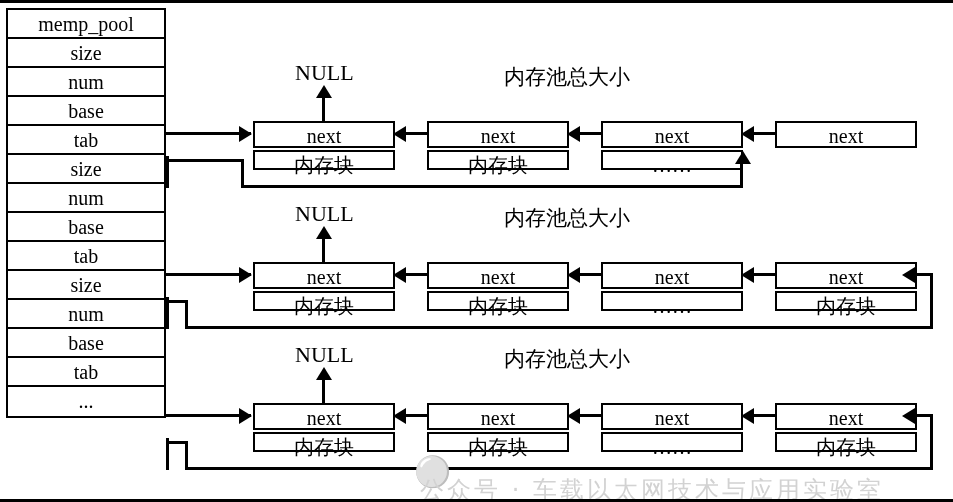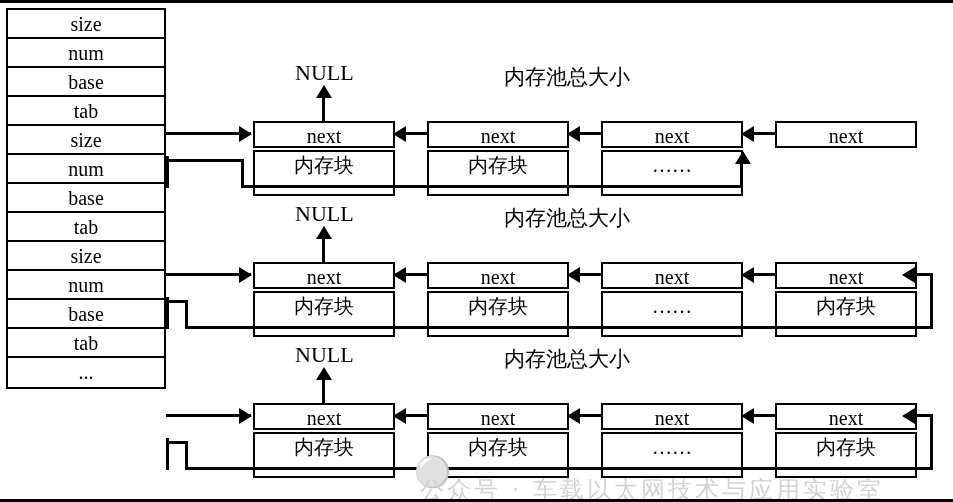--- a/index.html
+++ b/index.html
@@ -20,40 +20,41 @@
   
   .ar{position:absolute;width:0;height:0;}
   .ar-r{border-top:8px solid transparent;border-bottom:8px solid transparent;border-left:13px solid #000;}
   .ar-l{border-top:8px solid transparent;border-bottom:8px solid transparent;border-right:13px solid #000;}
   .ar-u{border-left:8px solid transparent;border-right:8px solid transparent;border-bottom:13px solid #000;}
 
   
   .node{position:absolute;width:142px;}
   .nbox{height:27px;line-height:27px;text-align:center;font-size:20px;color:#000;
         border:2px solid #000;box-sizing:border-box;background:#fff;white-space:nowrap;}
-  .nbox.data{margin-top:2px;height:46px;line-height:27px;}
+  .nbox.data{margin-top:2px;height:20px;line-height:27px;}
 
   
   .lbl{position:absolute;font-size:22px;color:#000;white-space:nowrap;}
   .lbl.cjk{font-family:"DejaVu Sans","Liberation Sans",sans-serif;font-size:21px;}
 
   
   .wm{position:absolute;white-space:nowrap;color:#d2d2d2;
       font-family:"DejaVu Sans","Liberation Sans",sans-serif;}
   #wm-main{left:420px;top:471px;font-size:24px;letter-spacing:3px;}
   #wm-csdn{left:820px;top:480px;font-size:15px;color:#e2e2e2;letter-spacing:1px;}
   #wm-wechat{position:absolute;left:414px;top:455px;width:34px;height:28px;color:#d8d8d8;
              font-size:30px;line-height:28px;}
 </style>
 </head>
 <body>
 
 <div id="page">
 
   <div id="struct">
+    <div class="srow">memp_pool</div>
     <div class="srow">size</div>
     <div class="srow">num</div>
     <div class="srow">base</div>
     <div class="srow">tab</div>
     <div class="srow">size</div>
     <div class="srow">num</div>
     <div class="srow">base</div>
     <div class="srow">tab</div>
     <div class="srow">size</div>
     <div class="srow">num</div>

